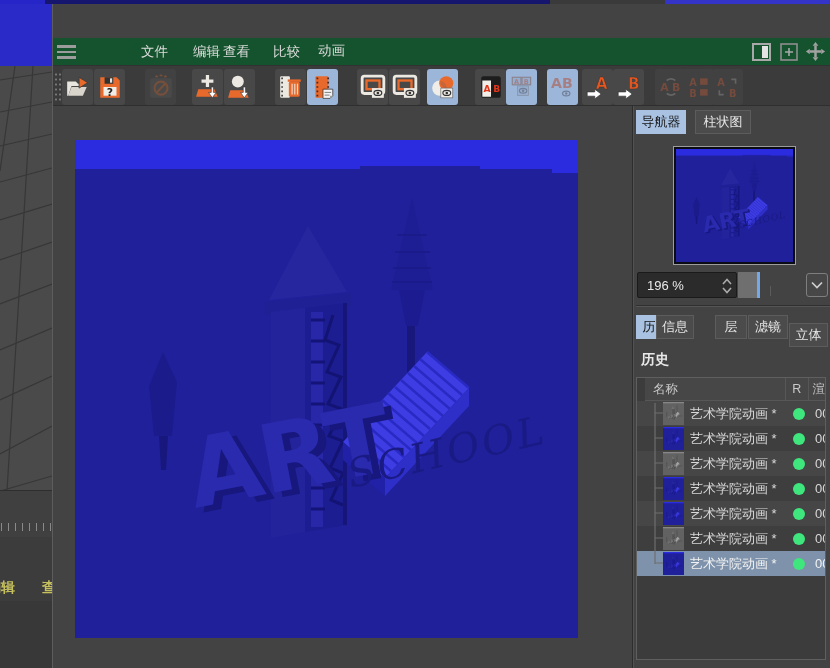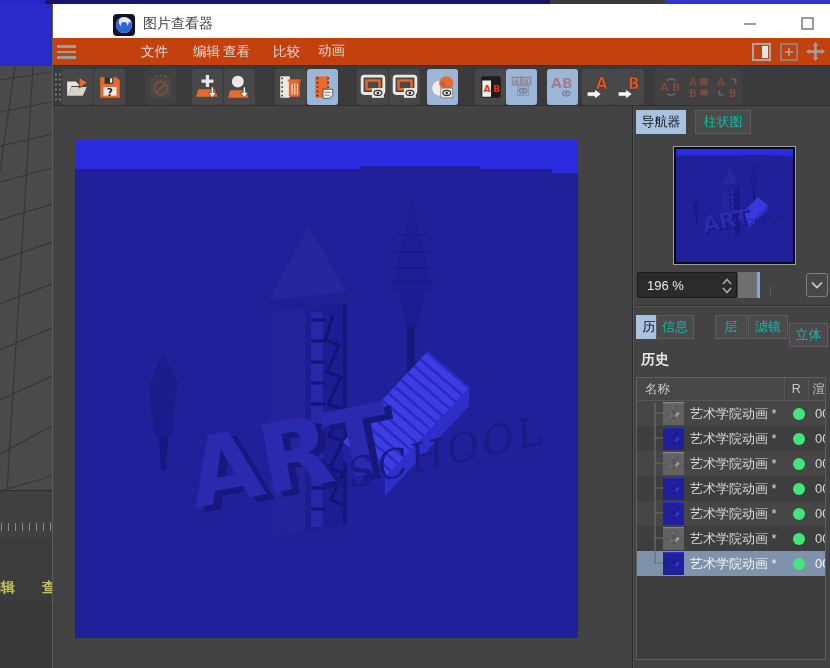--- a/index.html
+++ b/index.html
@@ -26,21 +26,21 @@
   .ls-menu-item { position:absolute; top:5px; color:#c6bf5e; font-size:14px; font-weight:bold; white-space:nowrap; }
   #ls-material { left:0; top:597px; width:52px; height:71px; background:#383838; }
   #win-left-edge { left:52px; top:4px; width:1px; height:664px; background:#5d5d5d; }
 
   
   #titlebar { left:53px; top:4px; width:777px; height:34px; background:#ffffff; }
   #app-icon { left:60px; top:10px; }
   #title-text { left:90px; top:11px; font-size:14px; color:#3d3d3d; }
   .win-btn { top:5px; width:40px; height:28px; display:flex; align-items:center; justify-content:center; cursor:pointer; }
 
-  #menubar { left:53px; top:38px; width:777px; height:28px; background:#c2410c; border-bottom:1px solid #323232;font-family:Liberation Mono, monospace; }
+  #menubar { left:53px; top:38px; width:777px; height:28px; background:#14532d; border-bottom:1px solid #323232;font-family:Liberation Mono, monospace; }
   #hamburger { left:57px; top:45px; width:19px; height:14px; display:flex; flex-direction:column; justify-content:space-between; }
   #hamburger i { display:block; height:2.6px; background:#9c9c9c; }
   .menu-item { position:absolute; top:43px; font-size:13.5px; color:#dcdcdc; cursor:pointer; }
   .mb-icon { position:absolute; top:42px; width:22px; height:21px; display:flex; align-items:center; justify-content:center; }
 
   #toolbar { left:53px; top:66px; width:777px; height:40px; background:#3b3b3b; border-bottom:1px solid #2f2f2f; }
   #tb-handle { left:54px; top:72px; width:8px; height:30px;
     background-image:radial-gradient(circle,#787878 1px,transparent 1.2px); background-size:4px 5px; }
   .tb-btn { position:absolute; top:69px; width:31px; height:36px; background:#484848; border-radius:3px;
     display:flex; align-items:center; justify-content:center; cursor:pointer; }
@@ -48,39 +48,39 @@
   .tb-btn.dis { background:#414141; }
   .tb-btn.dis svg { opacity:.4; }
 
   
   #render-image { left:75px; top:140px; width:503px; height:498px; }
 
   
   #panel-divider { left:632px; top:106px; width:1px; height:562px; background:#2d2d2d; }
   #panel-divider2 { left:633px; top:106px; width:1px; height:562px; background:#525252; }
   .tab { position:absolute; height:24px; background:#4b4b4b; border:1px solid #5c5c5c;
-    color:#14b8a6; font-size:13px; display:flex; align-items:center; justify-content:center; cursor:pointer; }
+    color:#e5e5e5; font-size:13px; display:flex; align-items:center; justify-content:center; cursor:pointer; }
   .tab.sel { background:#a9c2e2; color:#151515; border-color:#a9c2e2; }
 
   #nav-thumb-frame { left:673px; top:146px; width:123px; height:119px; border:1px solid #9d9d9d; background:#0b0b16; padding:2px; }
   #zoom-input { left:637px; top:272px; width:100px; height:26px; background:#2b2b2b; border:1px solid #1a1a1a; border-radius:2px;
     color:#e9e9e9; font-size:13px; display:flex; align-items:center; padding-left:9px; }
   #zoom-spin { position:absolute; right:3px; top:3px; }
   #zoom-block { left:738px; top:272px; width:19px; height:26px; background:#6f6f6f; }
   #zoom-marker { left:757px; top:272px; width:3px; height:26px; background:#74a9e8; }
   #zoom-tick { left:770px; top:286px; width:1px; height:10px; background:#5c5c5c; }
   #zoom-drop { left:806px; top:273px; width:22px; height:24px; border:1px solid #7e7e7e; border-radius:3px;
     display:flex; align-items:center; justify-content:center; background:#474747; cursor:pointer; }
   #panel-sep { left:636px; top:305px; width:194px; height:1px; background:#303030; }
   #panel-sep2 { left:636px; top:306px; width:194px; height:1px; background:#555; }
 
   #history-heading { left:641px; top:351px; font-size:14px; font-weight:bold; color:#e8e8e8; }
 
   #history-table { left:636px; top:377px; width:190px; height:283px; border:1px solid #5f5f5f; background:#3c3c3c; overflow:hidden; }
-  #ht-header { display:flex; height:23px; background:#474747; border-bottom:1px solid #575757; color:#c9c9c9; font-size:12.5px; align-items:center; }
+  #ht-header { display:flex; height:23px; background:#474747; border-bottom:1px solid #575757; color:#c9c9c9; font-size:12.5px; align-items:center;margin-left:8px; }
   #ht-header .c-name { width:150px; padding-left:8px; }
   #ht-header .c-r { width:24px; text-align:center; border-left:1px solid #575757; height:100%; line-height:23px; }
   #ht-header .c-t { flex:1; padding-left:4px; border-left:1px solid #575757; height:100%; line-height:23px; white-space:nowrap; }
   #history-rows { position:relative; }
   .h-row { display:flex; align-items:center; height:25px; font-size:13px; color:#d8d8d8; cursor:pointer; }
   .h-row:nth-child(odd) { background:#3e3e3e; }
   .h-row:nth-child(even) { background:#464646; }
   .h-row.sel { background:#7e93ab; color:#f2f2f2; }
   .h-tree { width:26px; flex:none; }
   .h-thumb { width:21px; height:23px; flex:none; overflow:hidden; background:#15158e; }
@@ -159,40 +159,20 @@
     <div class="abs" id="ls-menu">
       <span class="ls-menu-item" style="left:-13px">编辑</span>
       <span class="ls-menu-item" style="left:42px">查</span>
     </div>
     <div class="abs" id="ls-material">
       
     </div>
   </div>
   <div class="abs" id="win-left-edge"></div>
 
-  <div class="abs" id="titlebar">
-    <svg class="abs" id="app-icon" width="22" height="22" viewBox="0 0 22 22">
-      <rect width="22" height="22" rx="4" fill="#12122c"></rect>
-      <circle cx="11" cy="11" r="8" fill="#e9e9f2"></circle>
-      <path d="M11 3a8 8 0 1 0 8 8c0-2.2-1.6-3.2-3.2-3a5 5 0 1 1-4.8-5z" fill="#2b66d8"></path>
-      <circle cx="11" cy="11" r="3" fill="#2b66d8"></circle>
-    </svg>
-    <div class="abs" id="title-text">图片查看器</div>
-    <div class="abs win-btn" style="left:677px">
-      <svg width="13" height="13">
-          <line x1="0" y1="7" x2="12" y2="7" stroke="#5a5a5a" stroke-width="1.2"></line>
-        </svg>
-    </div>
-    <div class="abs win-btn" style="left:734px">
-      <svg width="13" height="13">
-          <rect x="1" y="1" width="11" height="11" fill="none" stroke="#6e6e6e" stroke-width="1.4"></rect>
-        </svg>
-    </div>
-
-  </div>
 
   <div class="abs" id="menubar">
     <div class="abs" id="hamburger" style="left:4px;top:7px">
         <i></i>
         <i></i>
         <i></i>
       </div>
     <span class="menu-item" style="left:88px;top:5px">文件</span>
     <span class="menu-item" style="left:140px;top:5px">编辑</span>
     <span class="menu-item" style="left:170px;top:5px">查看</span>

